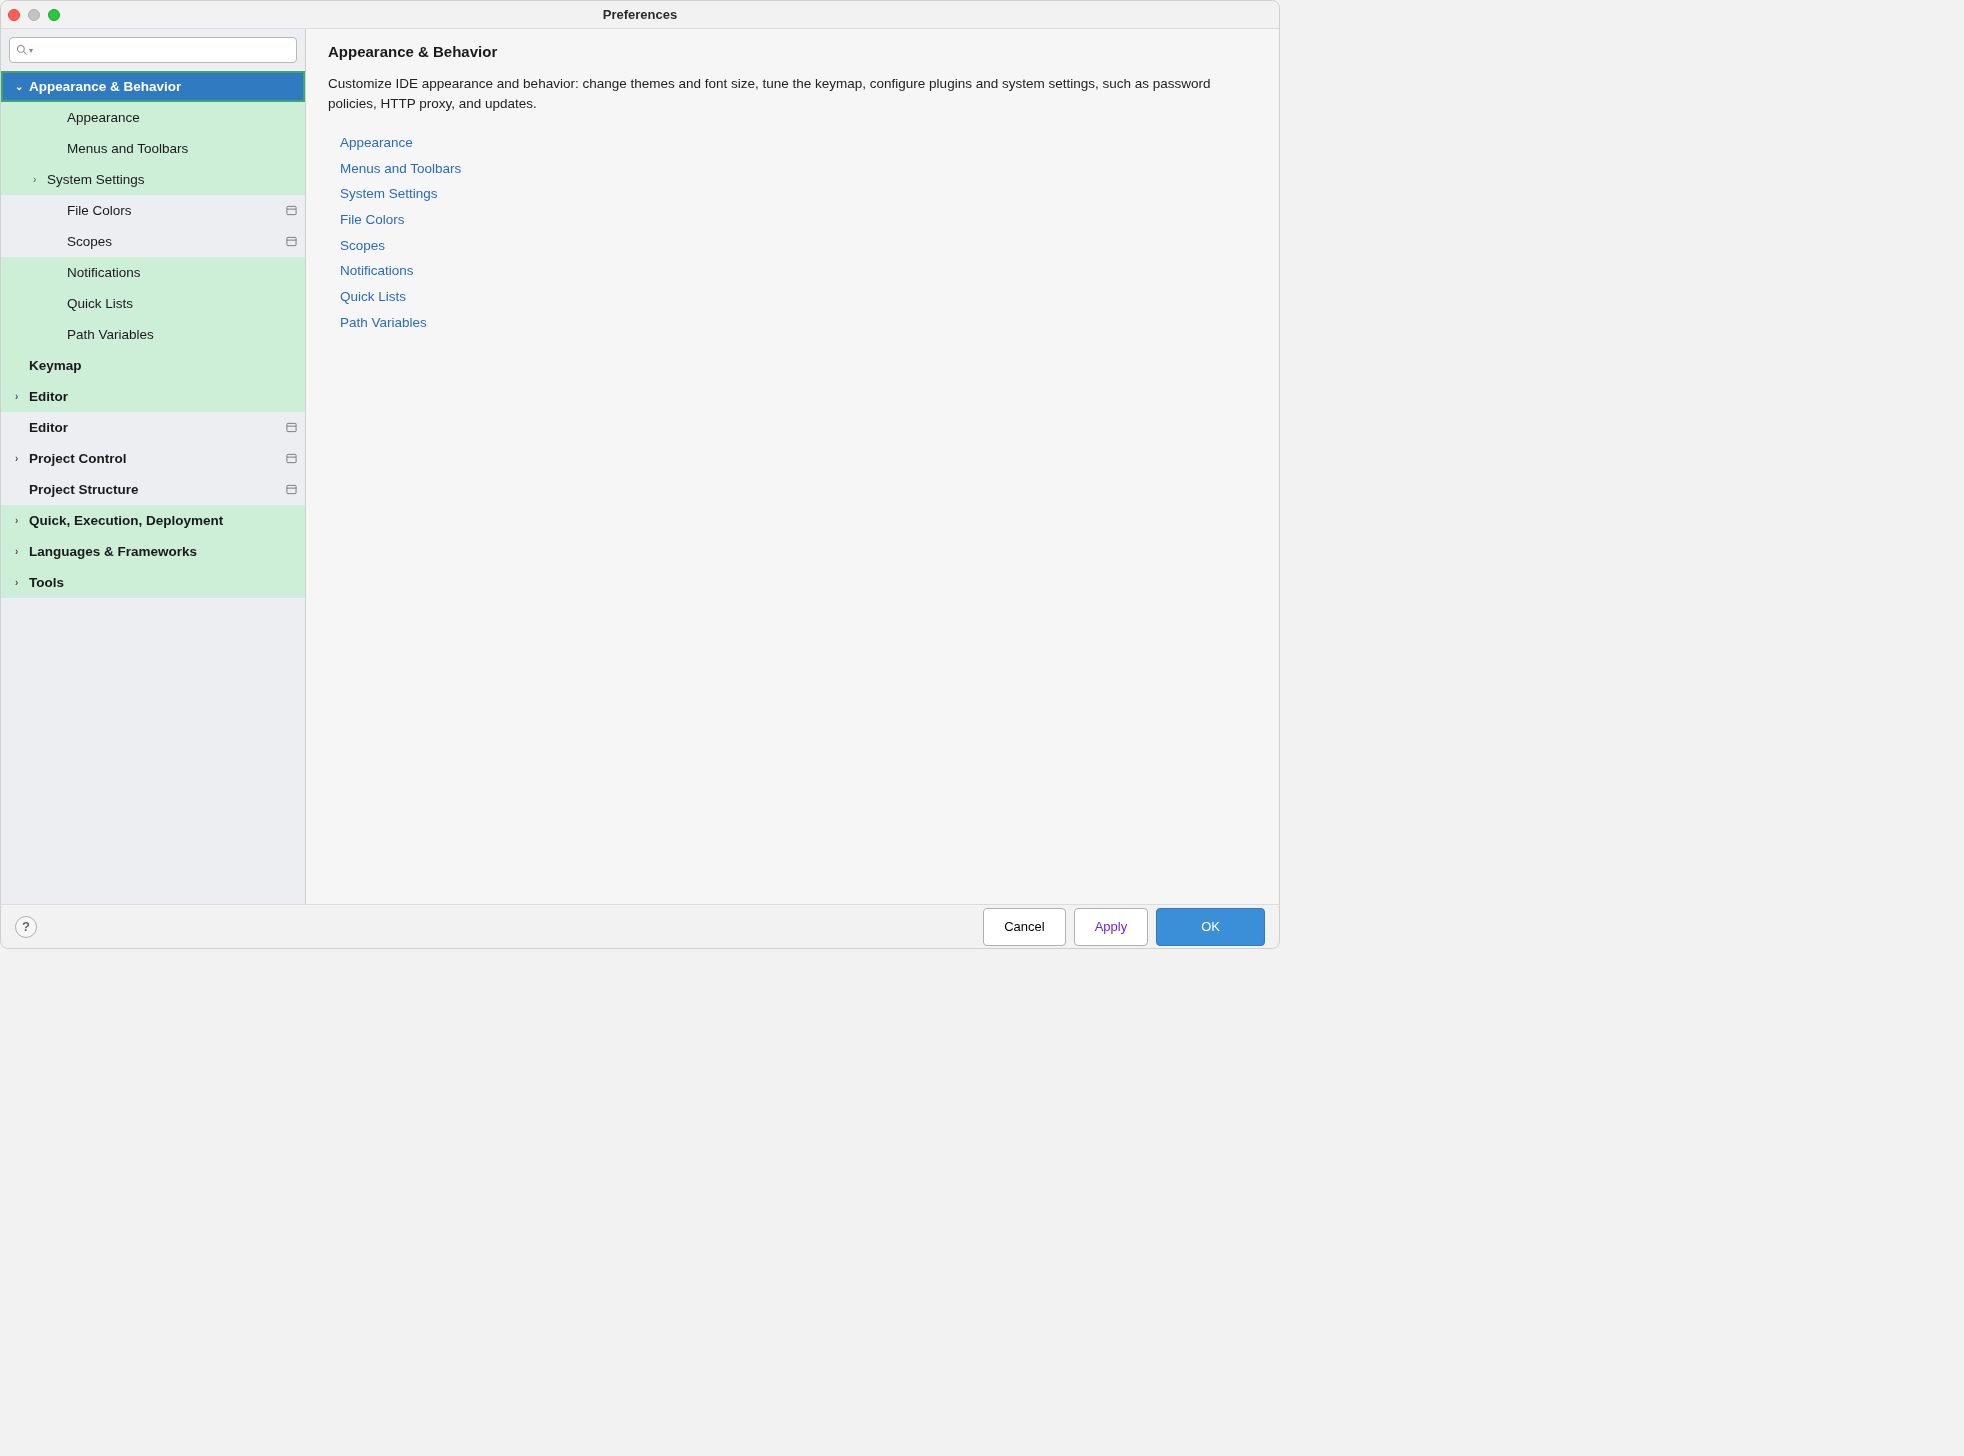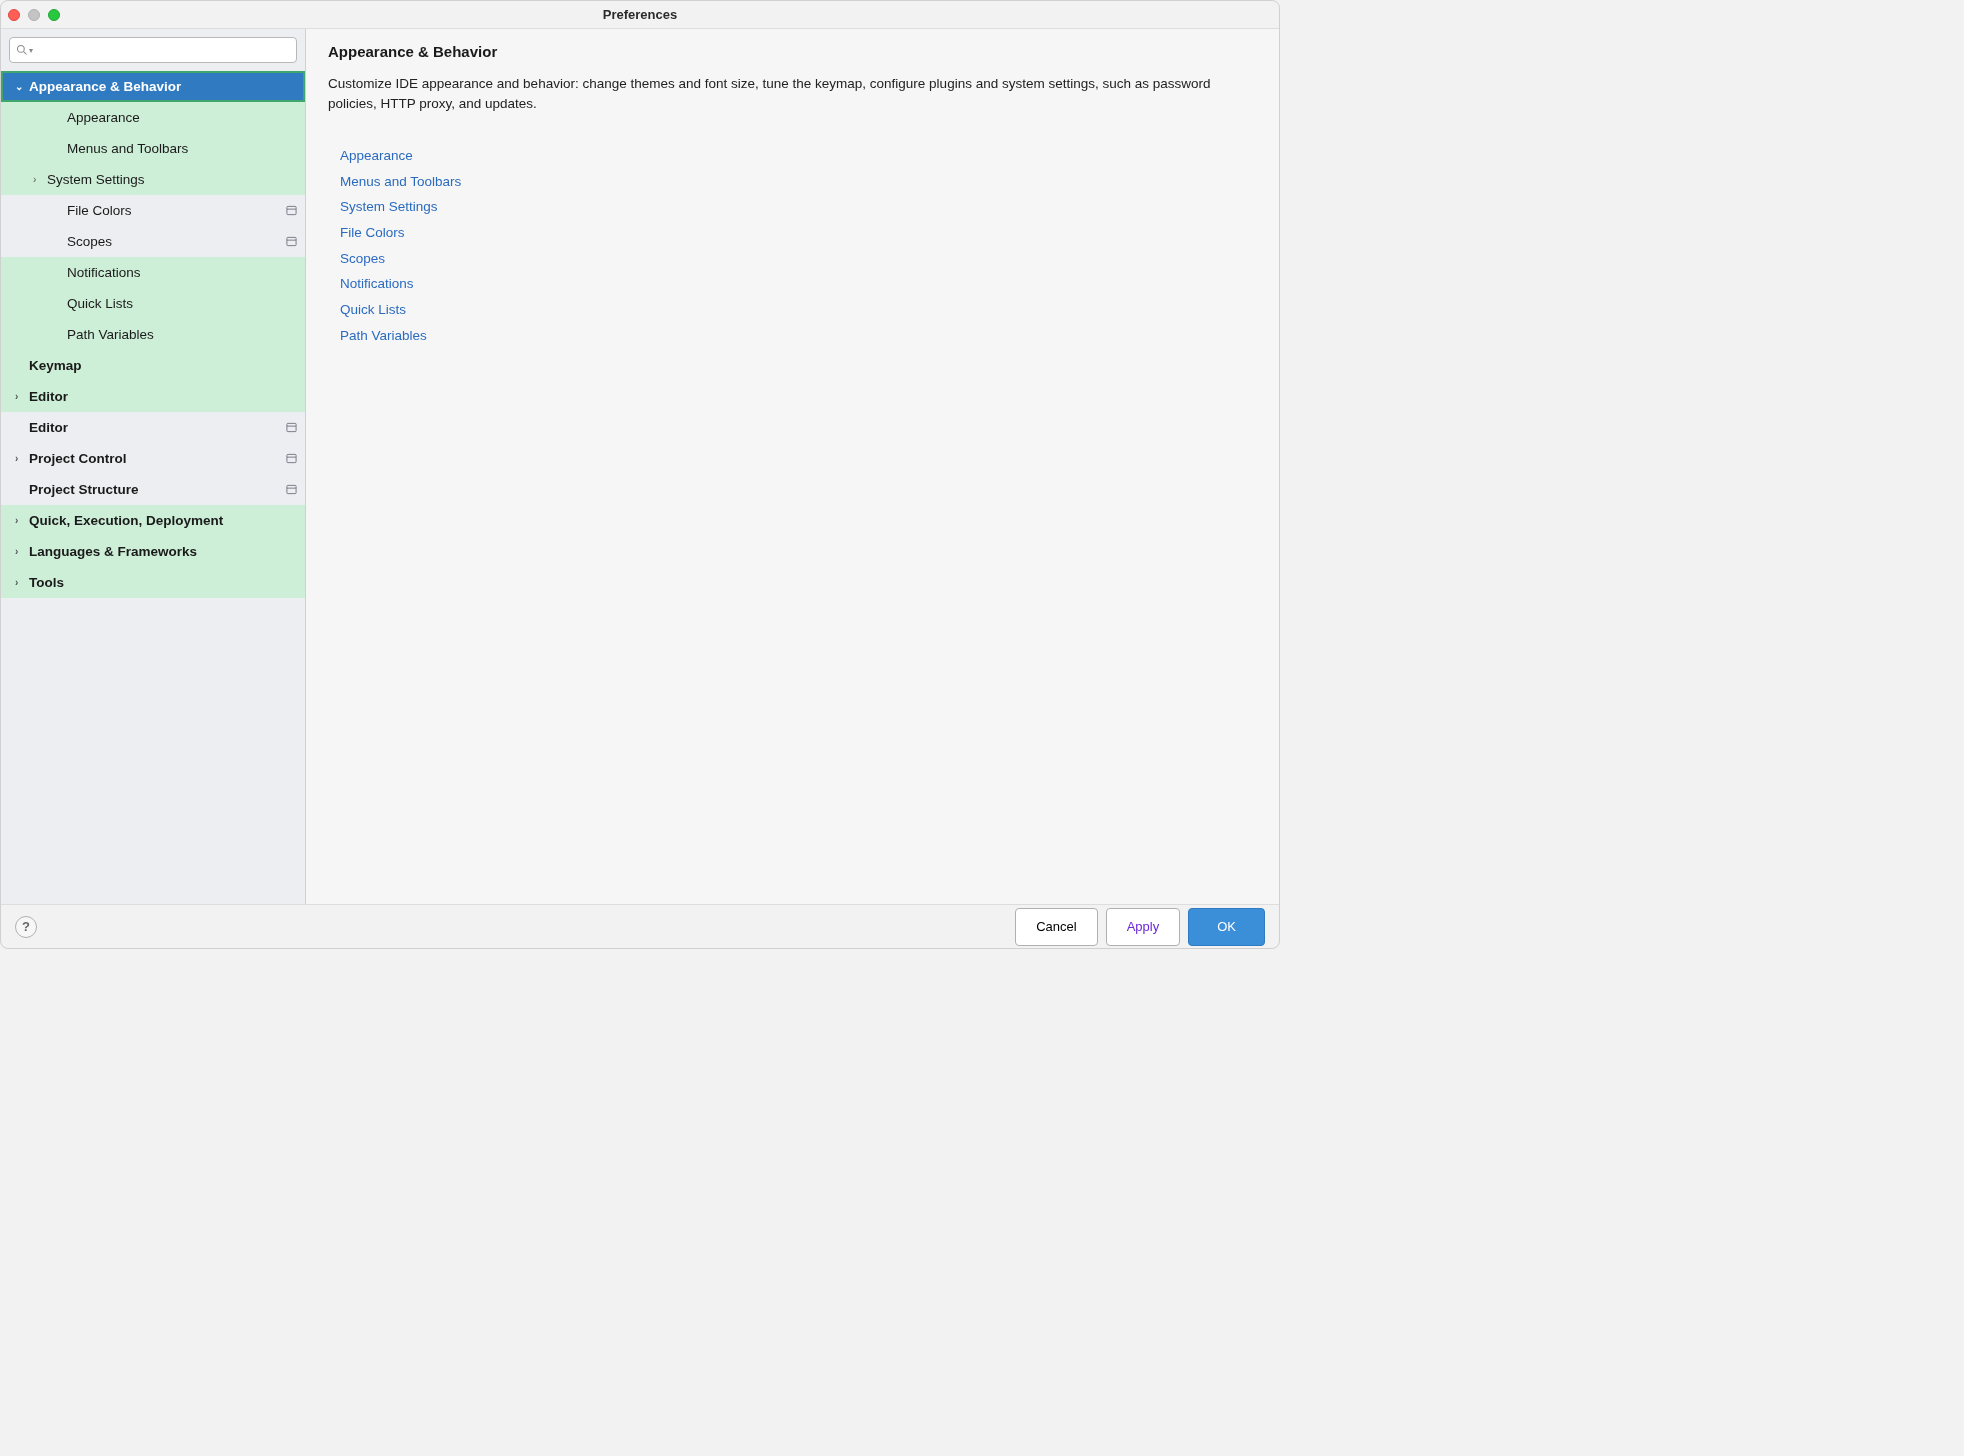--- a/index.html
+++ b/index.html
@@ -152,21 +152,21 @@
     overflow: auto;
   }
   .main h1 {
     font-size: 15px;
     font-weight: 700;
     margin-bottom: 14px;
   }
   .main-desc {
     font-size: 13.5px;
     line-height: 1.45;
-    margin-bottom: 30px;
+    margin-bottom: 17px;
     color: #222;
   }
   .link-list {
     padding-left: 12px;
   }
   .link-list a {
     display: block;
     color: #2a6bbf;
     font-size: 13.5px;
     text-decoration: none;
@@ -201,21 +201,21 @@
     padding: 0 20px;
     font-size: 13px;
     border: 1px solid #b0b0b0;
     background: #fff;
     cursor: pointer;
   }
   .btn.ok {
     background: #3b8ed8;
     border-color: #2f7ac0;
     color: #fff;
-    padding: 0 28px;
+    padding: 0 44px;
   }
   .btn.apply {
     color: #6d28d9;
   }
 </style>
 </head>
 <body>
 
 <div class="window">
 

